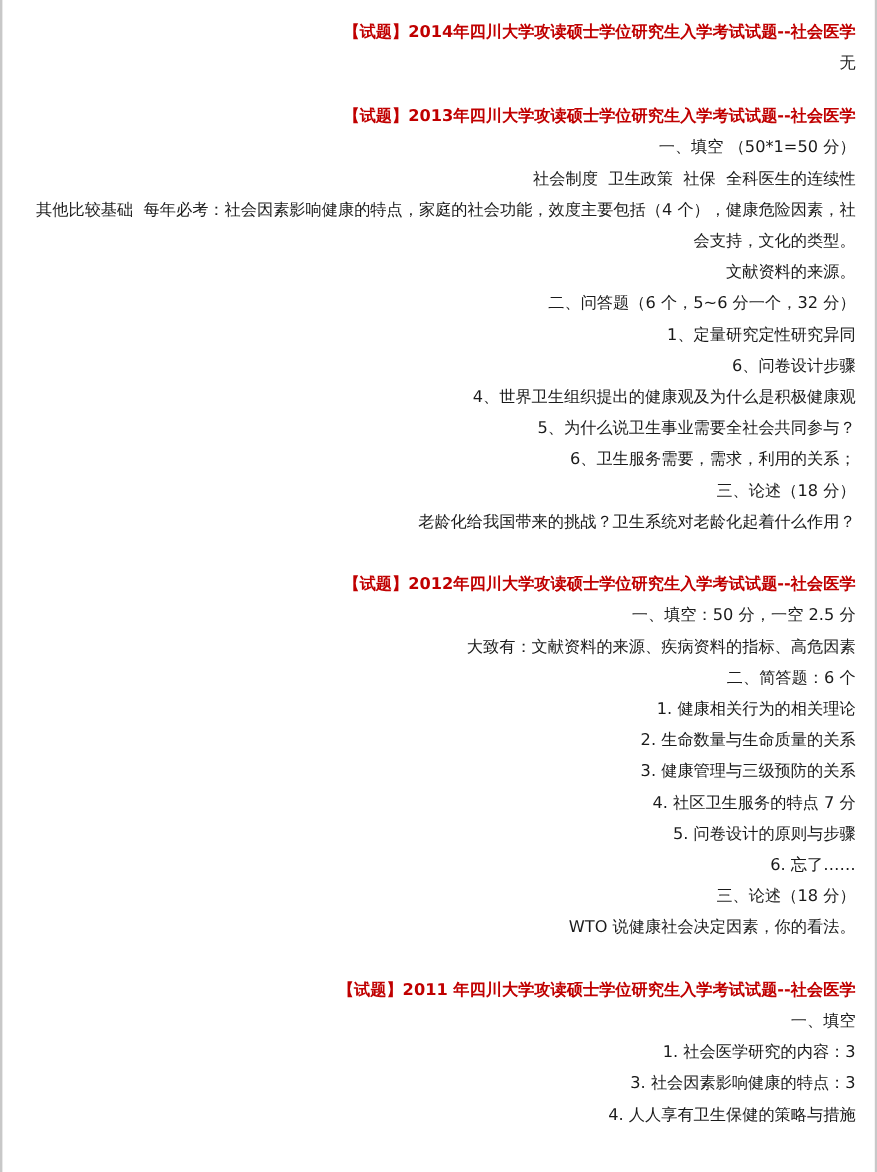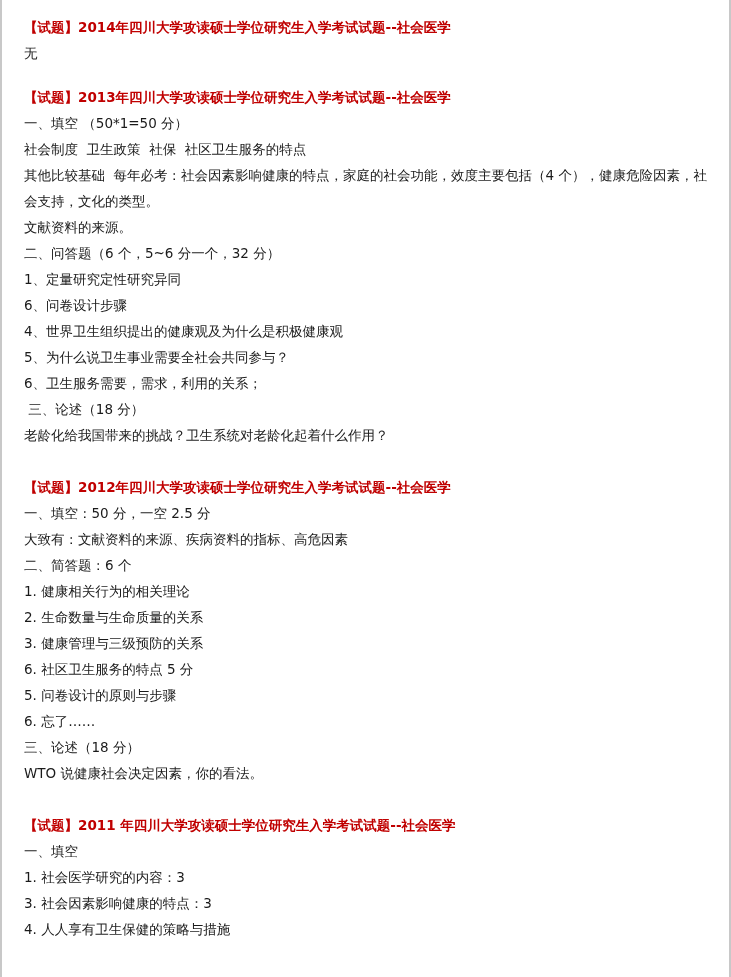--- a/index.html
+++ b/index.html
@@ -18,20 +18,21 @@
     box-sizing: border-box;
     width: 731px;
     height: 977px;
     padding: 14px 16px 0 22px;
     border-left: 2px solid #c8c8c8;
     border-right: 2px solid #c8c8c8;
     position: relative;
   }
   .section {
     margin-bottom: 0;
+    text-align: right;
   }
   .sec-title {
     color: #c00000;
     font-weight: bold;
     font-size: 13.5px;
     line-height: 26px;
     letter-spacing: 0px;
     white-space: nowrap;
   }
   .line {
@@ -59,21 +60,21 @@
   <div class="section">
     <div class="sec-title">【试题】2014年四川大学攻读硕士学位研究生入学考试试题--社会医学</div>
     <div class="line">无</div>
   </div>
 
   <div class="gap"></div>
 
   <div class="section">
     <div class="sec-title">【试题】2013年四川大学攻读硕士学位研究生入学考试试题--社会医学</div>
     <div class="line">一、填空 （50*1=50 分）</div>
-    <div class="line">社会制度  卫生政策  社保  社区卫生服务的特点</div>
+    <div class="line">社会制度  卫生政策  社保  全科医生的连续性</div>
     <div class="line wrap">其他比较基础  每年必考：社会因素影响健康的特点，家庭的社会功能，效度主要包括（4 个），健康危险因素，社会支持，文化的类型。</div>
     <div class="line">文献资料的来源。</div>
     <div class="line">二、问答题（6 个，5~6 分一个，32 分）</div>
     <div class="line">1、定量研究定性研究异同</div>
     <div class="line">6、问卷设计步骤</div>
     <div class="line">4、世界卫生组织提出的健康观及为什么是积极健康观</div>
     <div class="line">5、为什么说卫生事业需要全社会共同参与？</div>
     <div class="line">6、卫生服务需要，需求，利用的关系；</div>
     <div class="line"> 三、论述（18 分）</div>
     <div class="line">老龄化给我国带来的挑战？卫生系统对老龄化起着什么作用？</div>
@@ -82,21 +83,21 @@
   <div class="gap-lg"></div>
 
   <div class="section">
     <div class="sec-title">【试题】2012年四川大学攻读硕士学位研究生入学考试试题--社会医学</div>
     <div class="line">一、填空：50 分，一空 2.5 分</div>
     <div class="line">大致有：文献资料的来源、疾病资料的指标、高危因素</div>
     <div class="line">二、简答题：6 个</div>
     <div class="line">1. 健康相关行为的相关理论</div>
     <div class="line">2. 生命数量与生命质量的关系</div>
     <div class="line">3. 健康管理与三级预防的关系</div>
-    <div class="line">6. 社区卫生服务的特点 5 分</div>
+    <div class="line">4. 社区卫生服务的特点 7 分</div>
     <div class="line">5. 问卷设计的原则与步骤</div>
     <div class="line">6. 忘了……</div>
     <div class="line">三、论述（18 分）</div>
     <div class="line">WTO 说健康社会决定因素，你的看法。</div>
   </div>
 
   <div class="gap-lg"></div>
 
   <div class="section">
     <div class="sec-title">【试题】2011 年四川大学攻读硕士学位研究生入学考试试题--社会医学</div>

